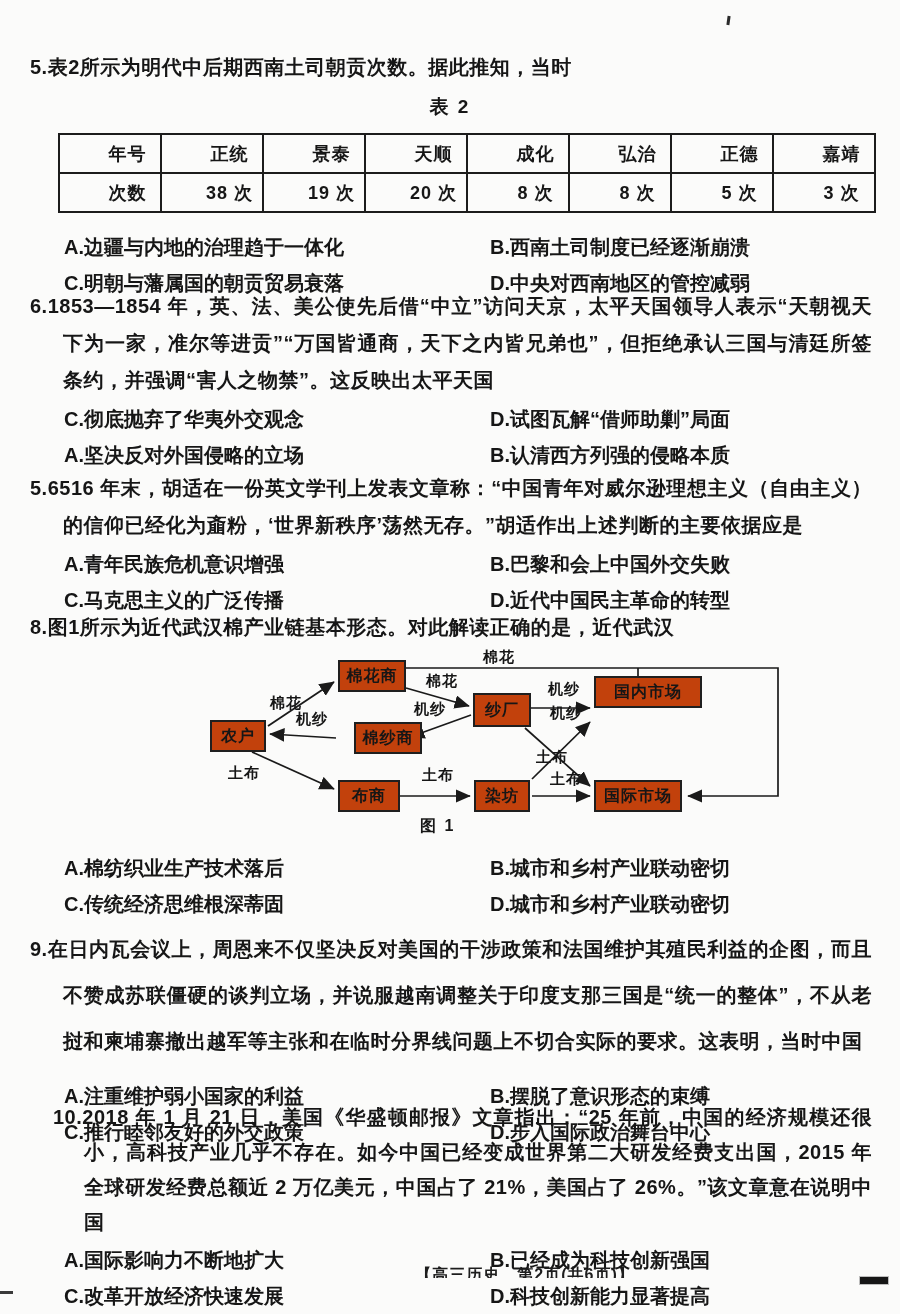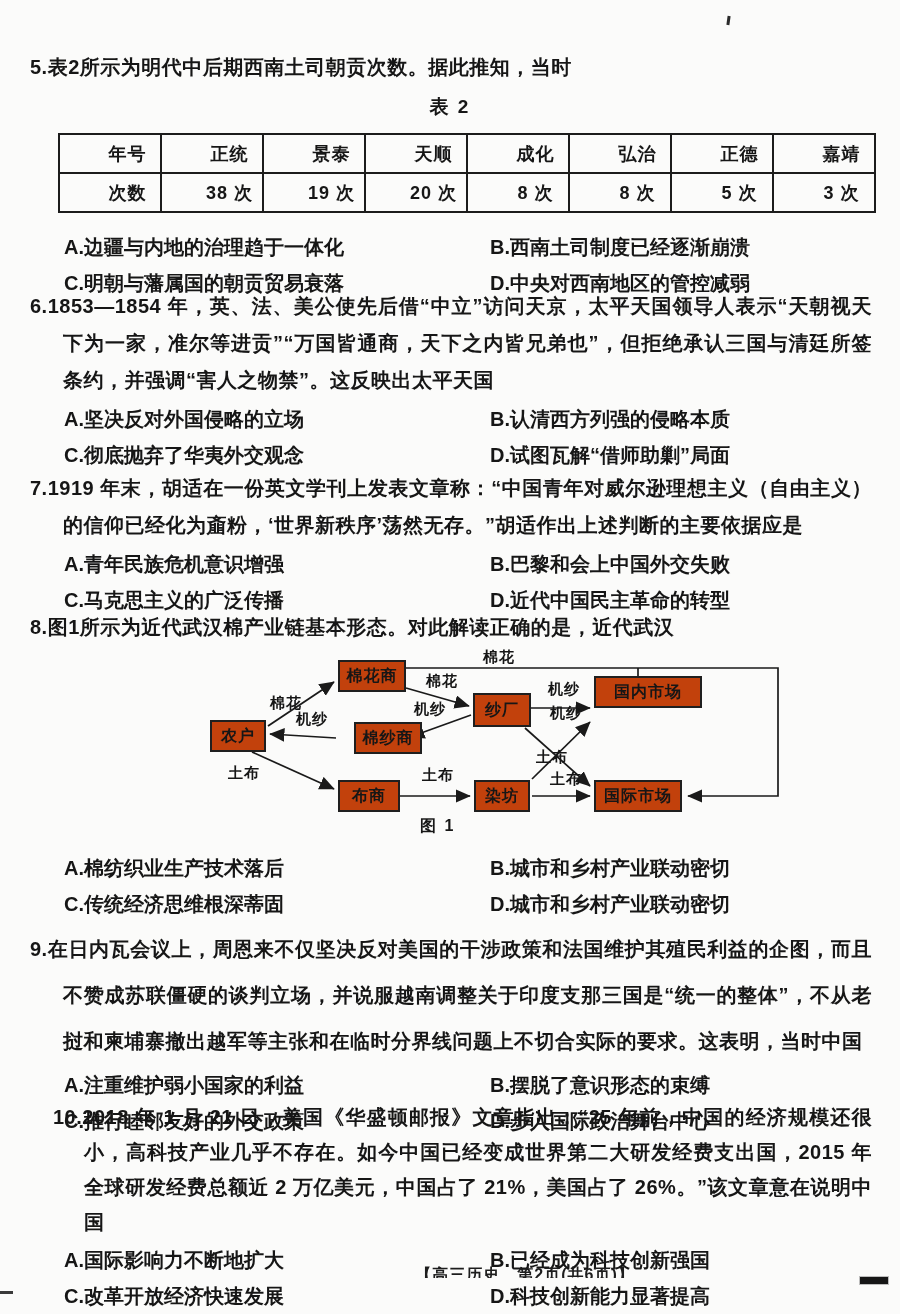--- a/index.html
+++ b/index.html
@@ -91,32 +91,32 @@
       <span class="o-left">C.明朝与藩属国的朝贡贸易衰落</span>
       <span>D.中央对西南地区的管控减弱</span>
     </div>
   </div>
 </section>
 
 <section class="q" style="top:288px">
   <p class="stem">6.1853—1854 年，英、法、美公使先后借“中立”访问天京，太平天国领导人表示“天朝视天下为一家，准尔等进贡”“万国皆通商，天下之内皆兄弟也”，但拒绝承认三国与清廷所签条约，并强调“害人之物禁”。这反映出太平天国</p>
   <div class="opts" style="margin-top:2px">
     <div class="opt-row">
+      <span class="o-left">C.彻底抛弃了华夷外交观念</span>
+      <span>D.试图瓦解“借师助剿”局面</span>
+    </div>
+    <div class="opt-row">
       <span class="o-left">A.坚决反对外国侵略的立场</span>
       <span>B.认清西方列强的侵略本质</span>
     </div>
-    <div class="opt-row">
-      <span class="o-left">C.彻底抛弃了华夷外交观念</span>
-      <span>D.试图瓦解“借师助剿”局面</span>
-    </div>
   </div>
 </section>
 
 <section class="q" style="top:470px">
-  <p class="stem">7.1919 年末，胡适在一份英文学刊上发表文章称：“中国青年对威尔逊理想主义（自由主义）的信仰已经化为齑粉，‘世界新秩序’荡然无存。”胡适作出上述判断的主要依据应是</p>
+  <p class="stem">5.6516 年末，胡适在一份英文学刊上发表文章称：“中国青年对威尔逊理想主义（自由主义）的信仰已经化为齑粉，‘世界新秩序’荡然无存。”胡适作出上述判断的主要依据应是</p>
   <div class="opts" style="margin-top:2px">
     <div class="opt-row">
       <span class="o-left">A.青年民族危机意识增强</span>
       <span>B.巴黎和会上中国外交失败</span>
     </div>
     <div class="opt-row">
       <span class="o-left">C.马克思主义的广泛传播</span>
       <span>D.近代中国民主革命的转型</span>
     </div>
   </div>
@@ -191,21 +191,21 @@
     </div>
     <div class="opt-row">
       <span class="o-left">C.传统经济思维根深蒂固</span>
       <span>D.城市和乡村产业联动密切</span>
     </div>
   </div>
 </section>
 
 <section class="q" style="top:926px">
   <p class="stem" style="line-height:46px">9.在日内瓦会议上，周恩来不仅坚决反对美国的干涉政策和法国维护其殖民利益的企图，而且不赞成苏联僵硬的谈判立场，并说服越南调整关于印度支那三国是“统一的整体”，不从老挝和柬埔寨撤出越军等主张和在临时分界线问题上不切合实际的要求。这表明，当时中国</p>
-  <div class="opts" style="margin-top:3px">
+  <div class="opts" style="margin-top:14px">
     <div class="opt-row">
       <span class="o-left">A.注重维护弱小国家的利益</span>
       <span>B.摆脱了意识形态的束缚</span>
     </div>
     <div class="opt-row">
       <span class="o-left">C.推行睦邻友好的外交政策</span>
       <span>D.步入国际政治舞台中心</span>
     </div>
   </div>
 </section>

